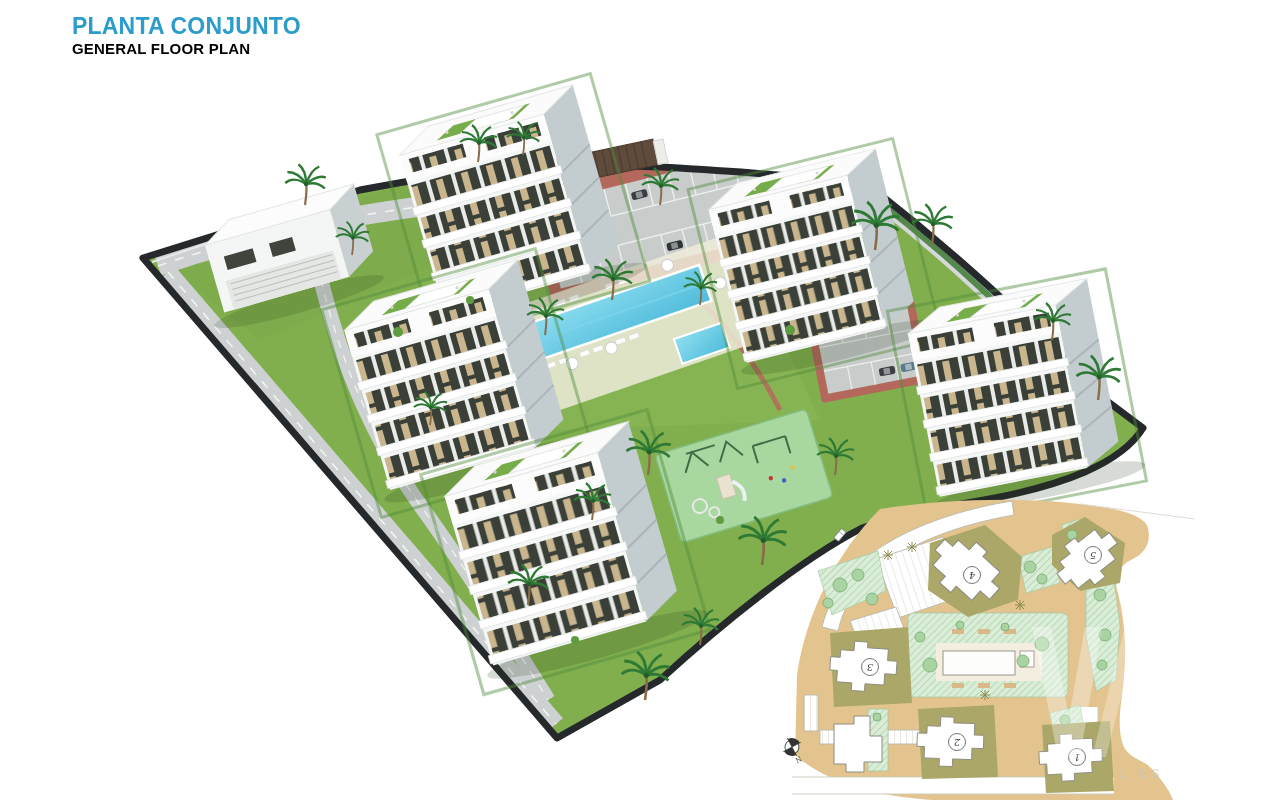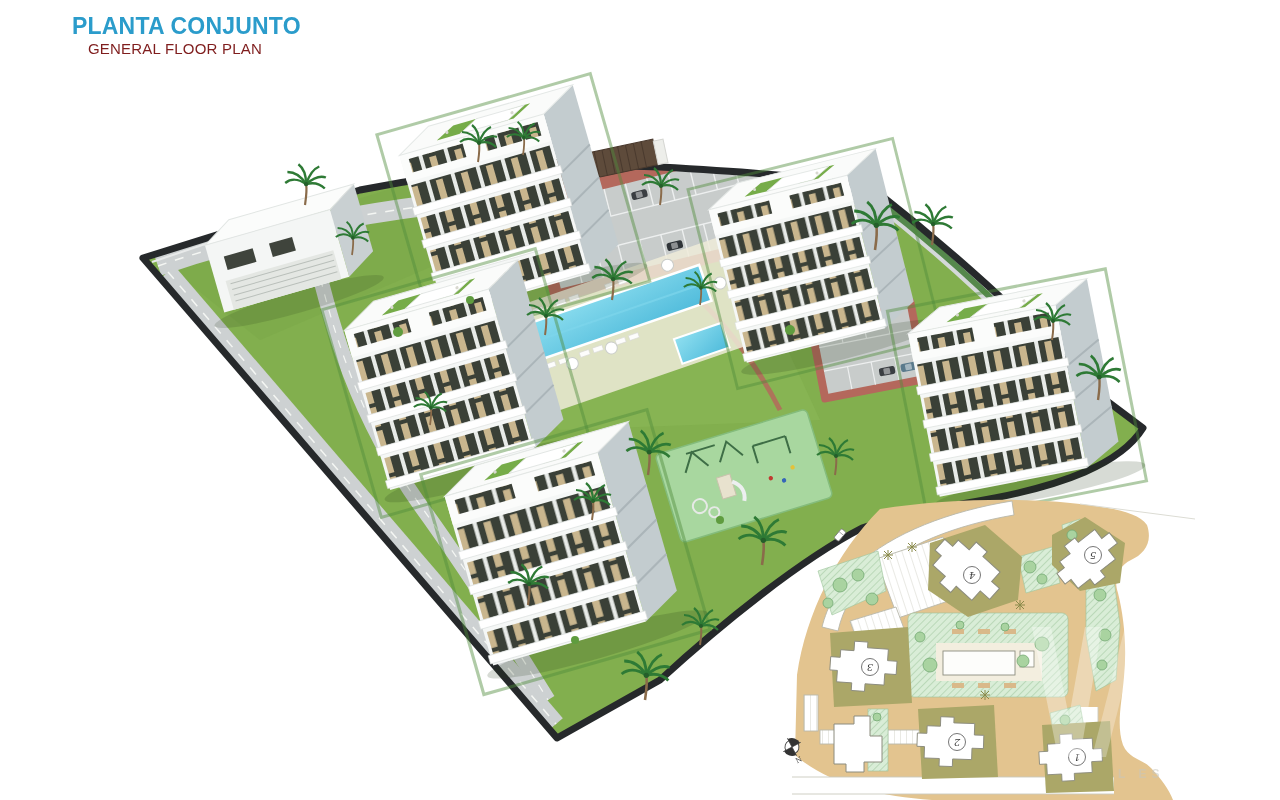--- a/index.html
+++ b/index.html
@@ -1,20 +1,20 @@
 <!DOCTYPE html>
 <html><head>
 <meta charset="utf-8">
 <style>
   html,body{margin:0;padding:0;background:#ffffff;width:1280px;height:800px;overflow:hidden;
     font-family:"Liberation Sans",sans-serif;}
   .page{position:relative;width:1280px;height:800px;background:#fff;}
   .header{position:absolute;left:72px;top:14px;line-height:1.1;}
   .header h1{margin:0;font-size:23px;font-weight:bold;color:#2B9CCB;letter-spacing:0.2px;}
-  .header h2{margin:2px 0 0 16px;font-size:15px;font-weight:normal;color:#7f1d1d;letter-spacing:0.2px;}
+  .header h2{margin:2px 0 0 0;font-size:15px;font-weight:bold;color:#000000;letter-spacing:0.2px;}
   svg{position:absolute;left:0;top:0;}
   .inset{position:absolute;left:780px;top:495px;}
   text.bnum{font-family:"DejaVu Serif",serif;font-style:italic;font-size:10px;fill:#3a3a3a;}
   text.compass-n{font-family:"DejaVu Serif",serif;font-size:7px;fill:#333;}
   text.wmark{font-family:"Liberation Sans",sans-serif;font-weight:bold;font-size:12px;
     fill:#C6C6BE;letter-spacing:5px;}
 </style>
 </head>
 <body>
 

